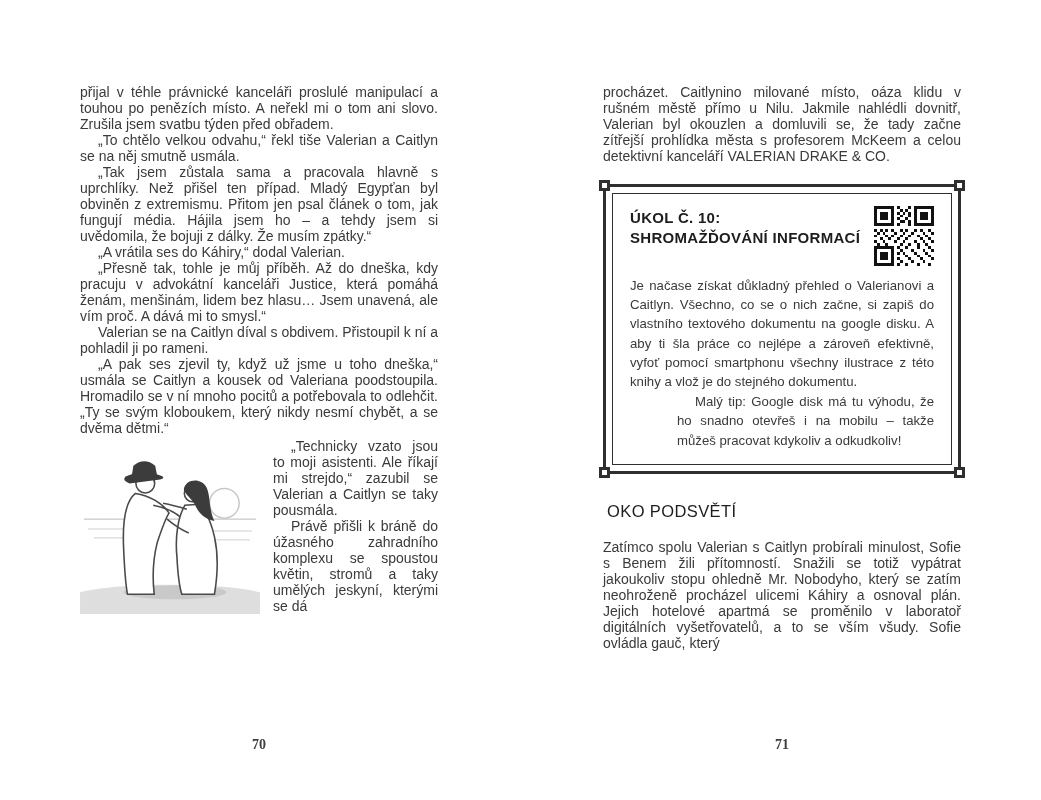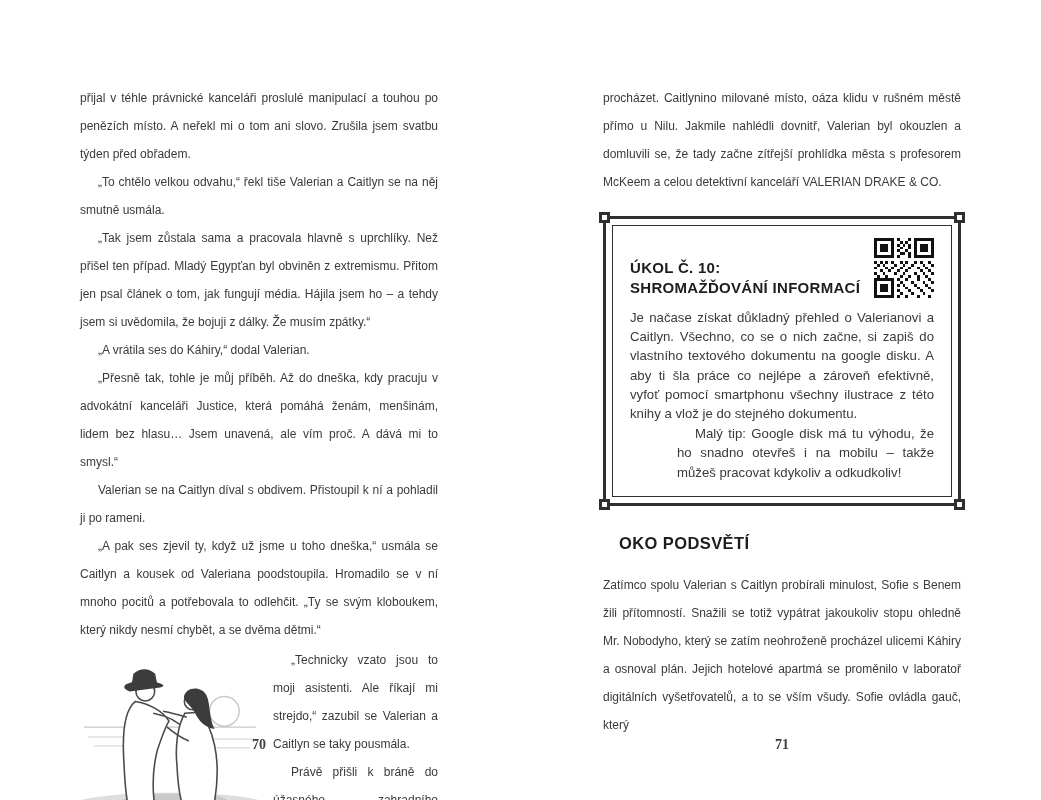--- a/index.html
+++ b/index.html
@@ -9,22 +9,22 @@
     position: relative;
     font-family: "Liberation Sans", sans-serif;
     color: #3a3a3a;
     overflow: hidden;
   }
   .col { position: absolute; top: 84px; width: 358px; }
   .col-left  { left: 80px; }
   .col-right { left: 603px; }
 
   p.body {
-    font-size: 12px;
-    line-height: 28px;
+    font-size: 14px;
+    line-height: 16px;
     text-align: justify;
     color: #3a3a3a;
   }
   p.indent   { text-indent: 18px; }
   p.noindent { text-indent: 0; }
 
   .wrap-block { margin-top: 2px; }
   .wrap-block::after { content: ""; display: block; clear: both; }
   .illustration {
     float: left;
@@ -66,44 +66,44 @@
     border: 3px solid #2f2f2f;
   }
   .corner.tl { top: -7px; left: -7px; }
   .corner.tr { top: -7px; right: -7px; }
   .corner.bl { bottom: -7px; left: -7px; }
   .corner.br { bottom: -7px; right: -7px; }
 
   .task-head {
     display: flex;
     justify-content: space-between;
-    align-items: flex-end;
+    align-items: flex-start;
     margin-bottom: 10px;
   }
   .task-title {
     font-size: 15px;
     font-weight: 700;
     line-height: 20px;
     letter-spacing: 0.3px;
     color: #1d1d1d;
     text-transform: uppercase;
     padding-top: 2px;
   }
   .qr { width: 60px; height: 60px; flex: 0 0 auto; margin-left: 10px; }
 
   p.box-p {
     font-size: 13.2px;
     line-height: 19.2px;
   }
   p.box-p + p.box-p { margin-top: 1px; margin-left: 47px; }
 
   .section-heading {
-    margin: 28px 16px 18px;
+    margin: 28px 4px 18px;
     font-size: 16.5px;
-    font-weight: 700;
+    font-weight: 400;
     letter-spacing: 0.4px;
     color: #1d1d1d;
     text-transform: uppercase;
   }
 </style>
 </head>
 <body>
 
 <div class="spread">
 

